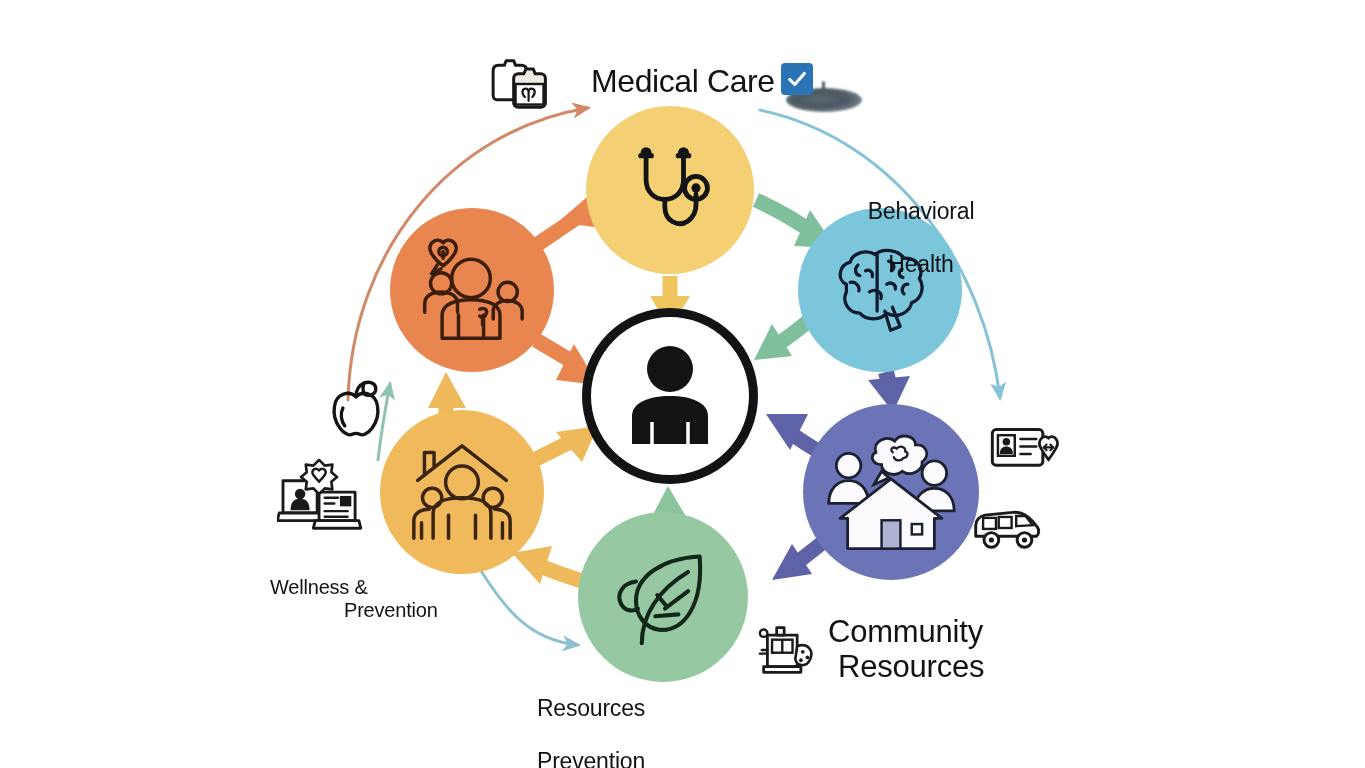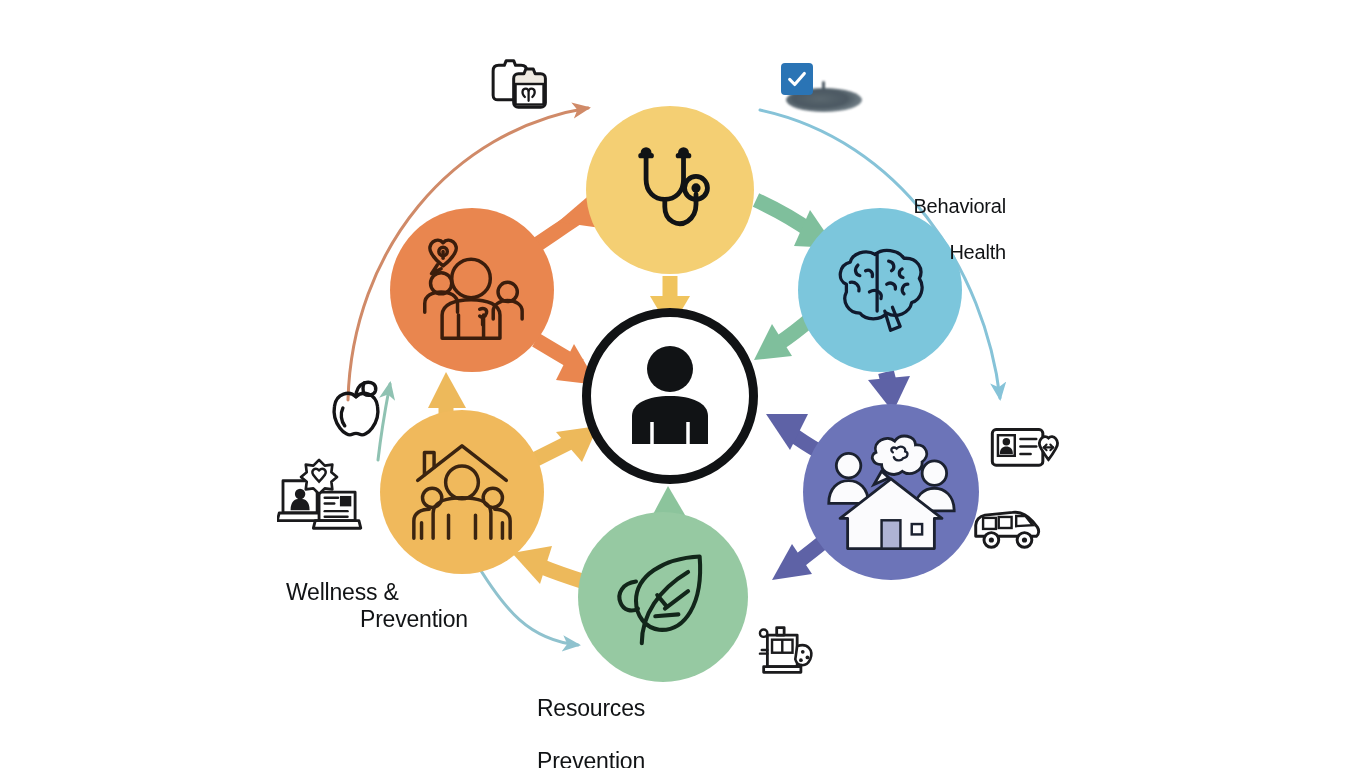--- a/index.html
+++ b/index.html
@@ -34,24 +34,24 @@
   
   .label{
     position:absolute;
     color:#111315;
     font-weight:400;
     line-height:1.15;
     white-space:pre-line;
     letter-spacing:-0.2px;
   }
   .lbl-medical{font-size:32px;font-weight:500;letter-spacing:-0.4px;}
-  .lbl-behavioral{font-size:20px;text-align:right;}
+  .lbl-behavioral{font-size:23px;text-align:center;}
   .lbl-community{font-size:31px;}
   .lbl-community .l2{padding-left:10px;display:block;}
-  .lbl-wellprev{font-size:23px;margin-left:16px;}
+  .lbl-wellprev{font-size:20px;}
   .lbl-wellprev .l2{padding-left:74px;display:block;}
   .lbl-wellness2{font-size:23px;text-align:center;}
 
   
   .check-emoji{
     position:absolute;
     width:32px;height:32px;
     background:#2a74b5;
     border-radius:4px;
     display:flex;align-items:center;justify-content:center;
@@ -423,32 +423,37 @@
       <g fill="#1b1b1d">
         <circle cx="50" cy="32" r="2"></circle>
         <circle cx="55" cy="38" r="2"></circle>
         <circle cx="48" cy="41" r="2"></circle>
       </g>
     </svg>
   </div>
 
   <div class="smudge" style="left:786px;top:88px;width:76px;height:24px;"></div>
 
+  <div class="label lbl-medical" style="left:591px;top:63px;">Medical Care</div>
 
   <div class="check-emoji" style="left:781px;top:63px;">
     <svg width="22" height="22" viewBox="0 0 24 24">
       <path d="M4,12.5 L9.5,18 L20,6" fill="none" stroke="#ffffff" stroke-width="3.4" stroke-linecap="round" stroke-linejoin="round"></path>
     </svg>
   </div>
 
   <div class="label lbl-behavioral" style="left:836px;top:172px;width:170px;">
     <span>Behavioral</span><br>
     <span>Health</span>
   </div>
 
+  <div class="label lbl-community" style="left:828px;top:578px;">
+    <span>Community</span>
+    <span class="l2">Resources</span>
+  </div>
 
   <div class="label lbl-wellprev" style="left:270px;top:553px;">
     <span>Wellness &amp;</span>
     <span class="l2">Prevention</span>
   </div>
 
   <div class="label lbl-wellness2" style="left:500px;top:669px;width:182px;">
     <span>Resources</span><br>
     <span>Prevention</span>
   </div>

